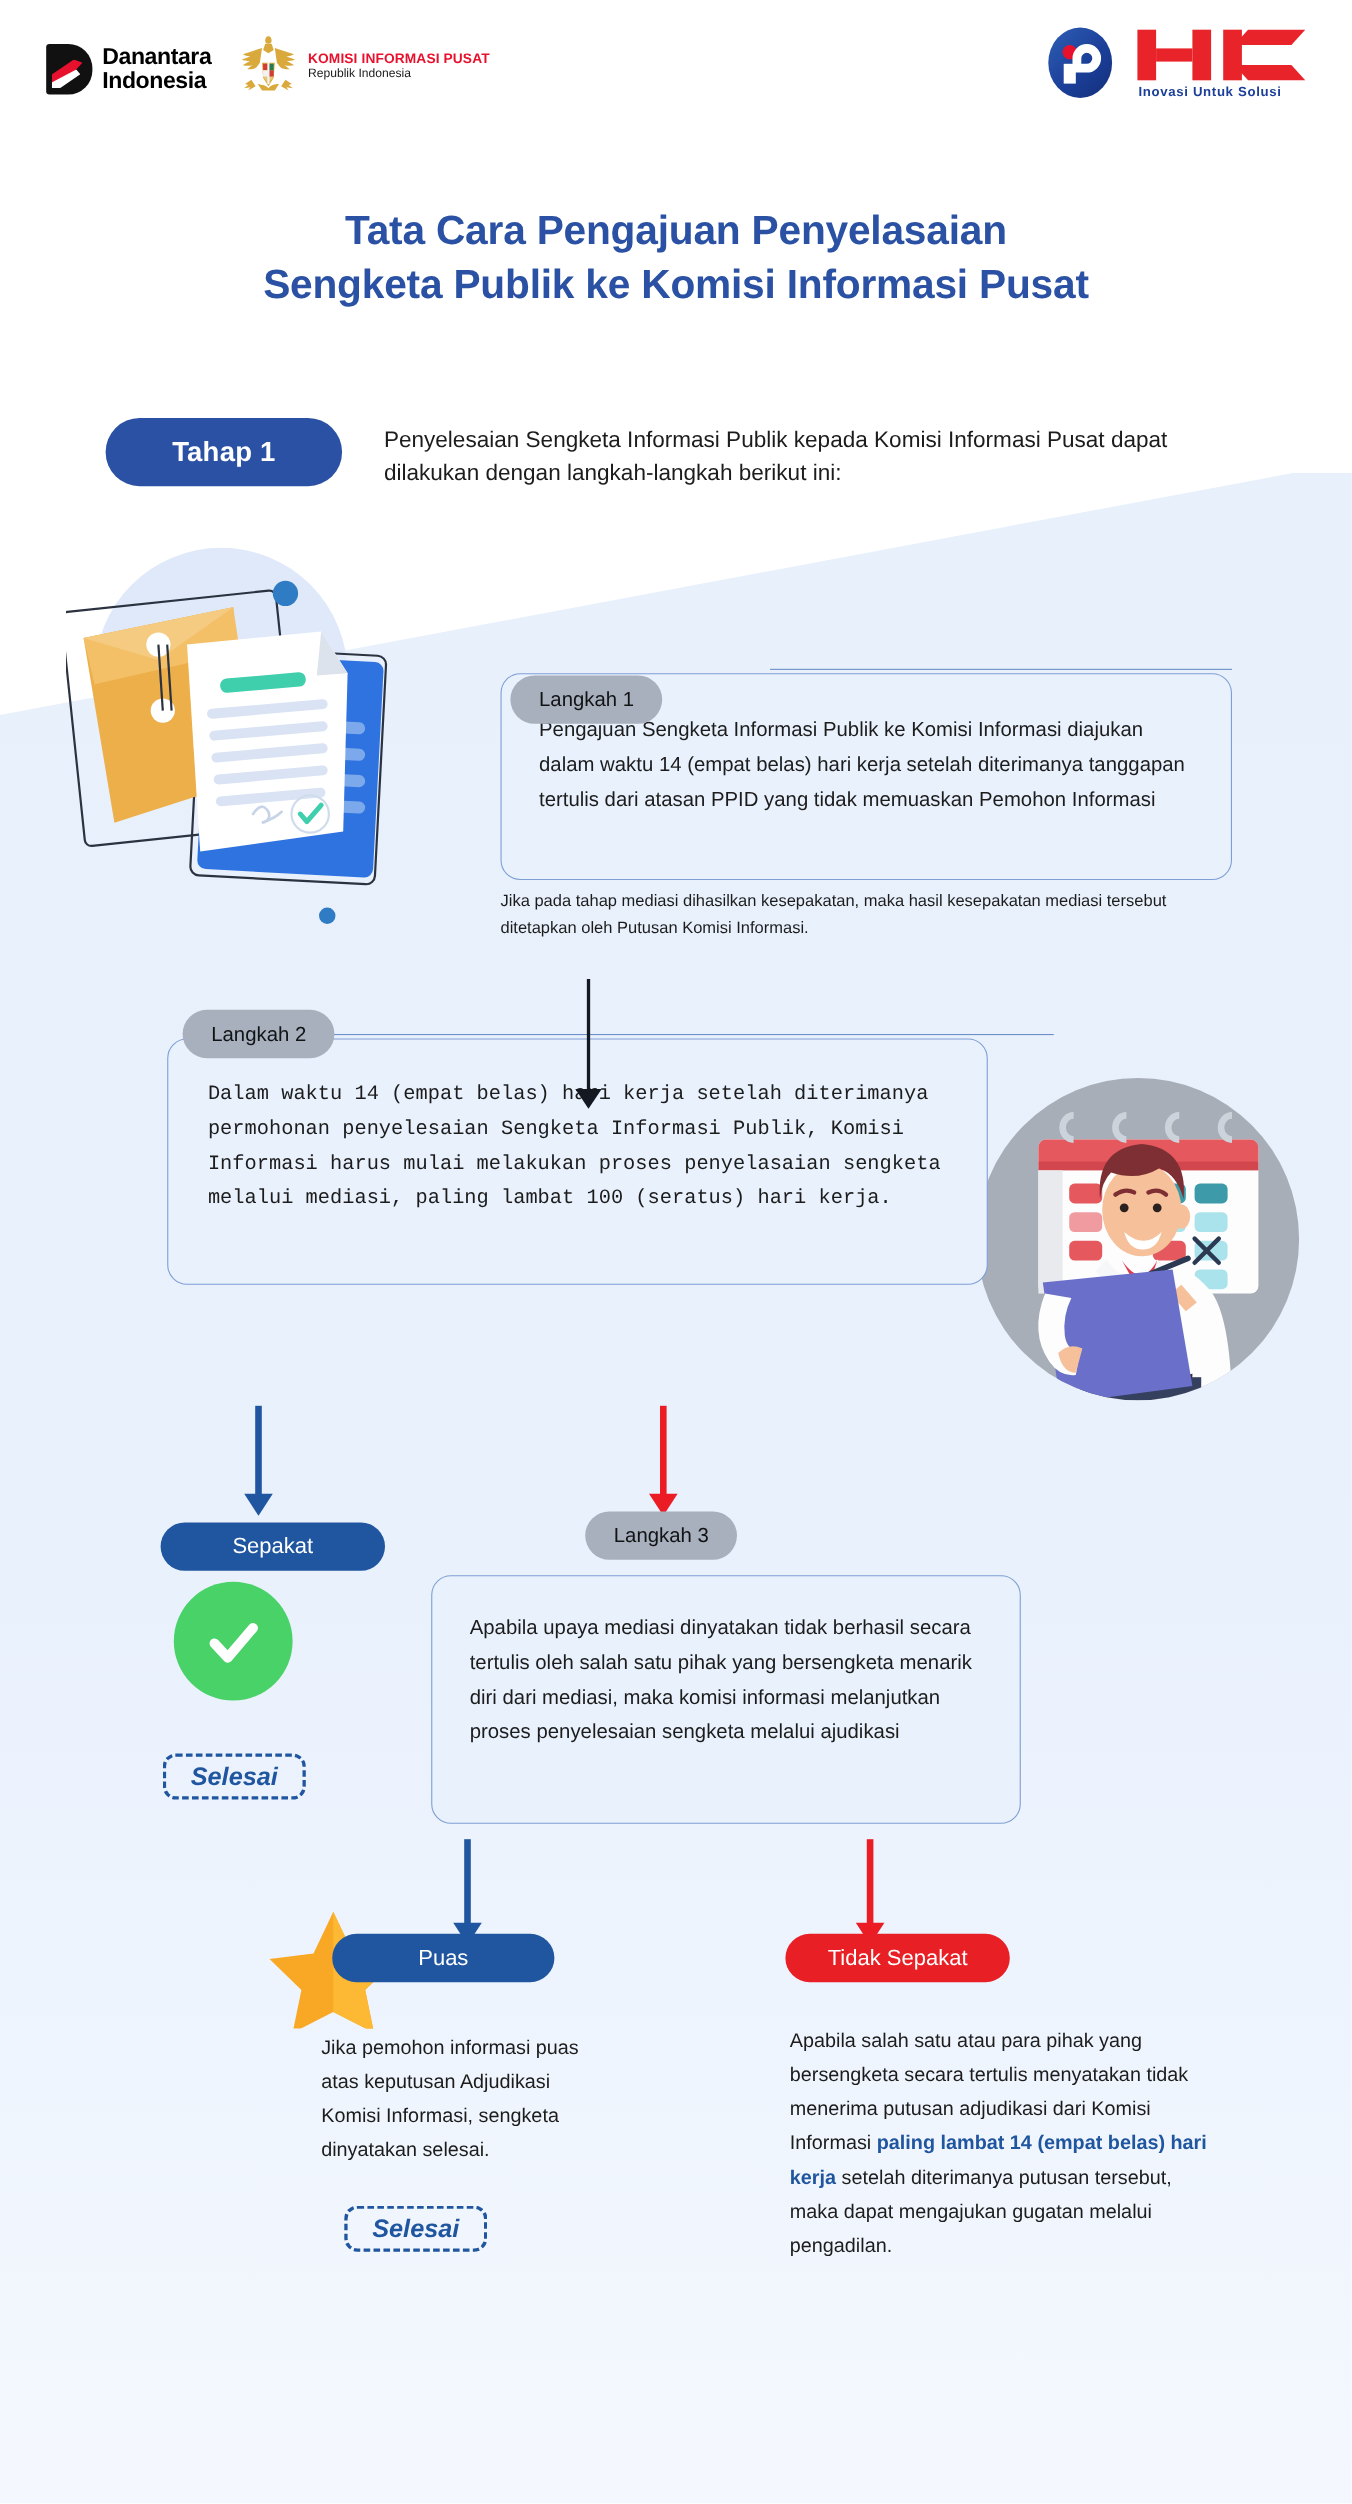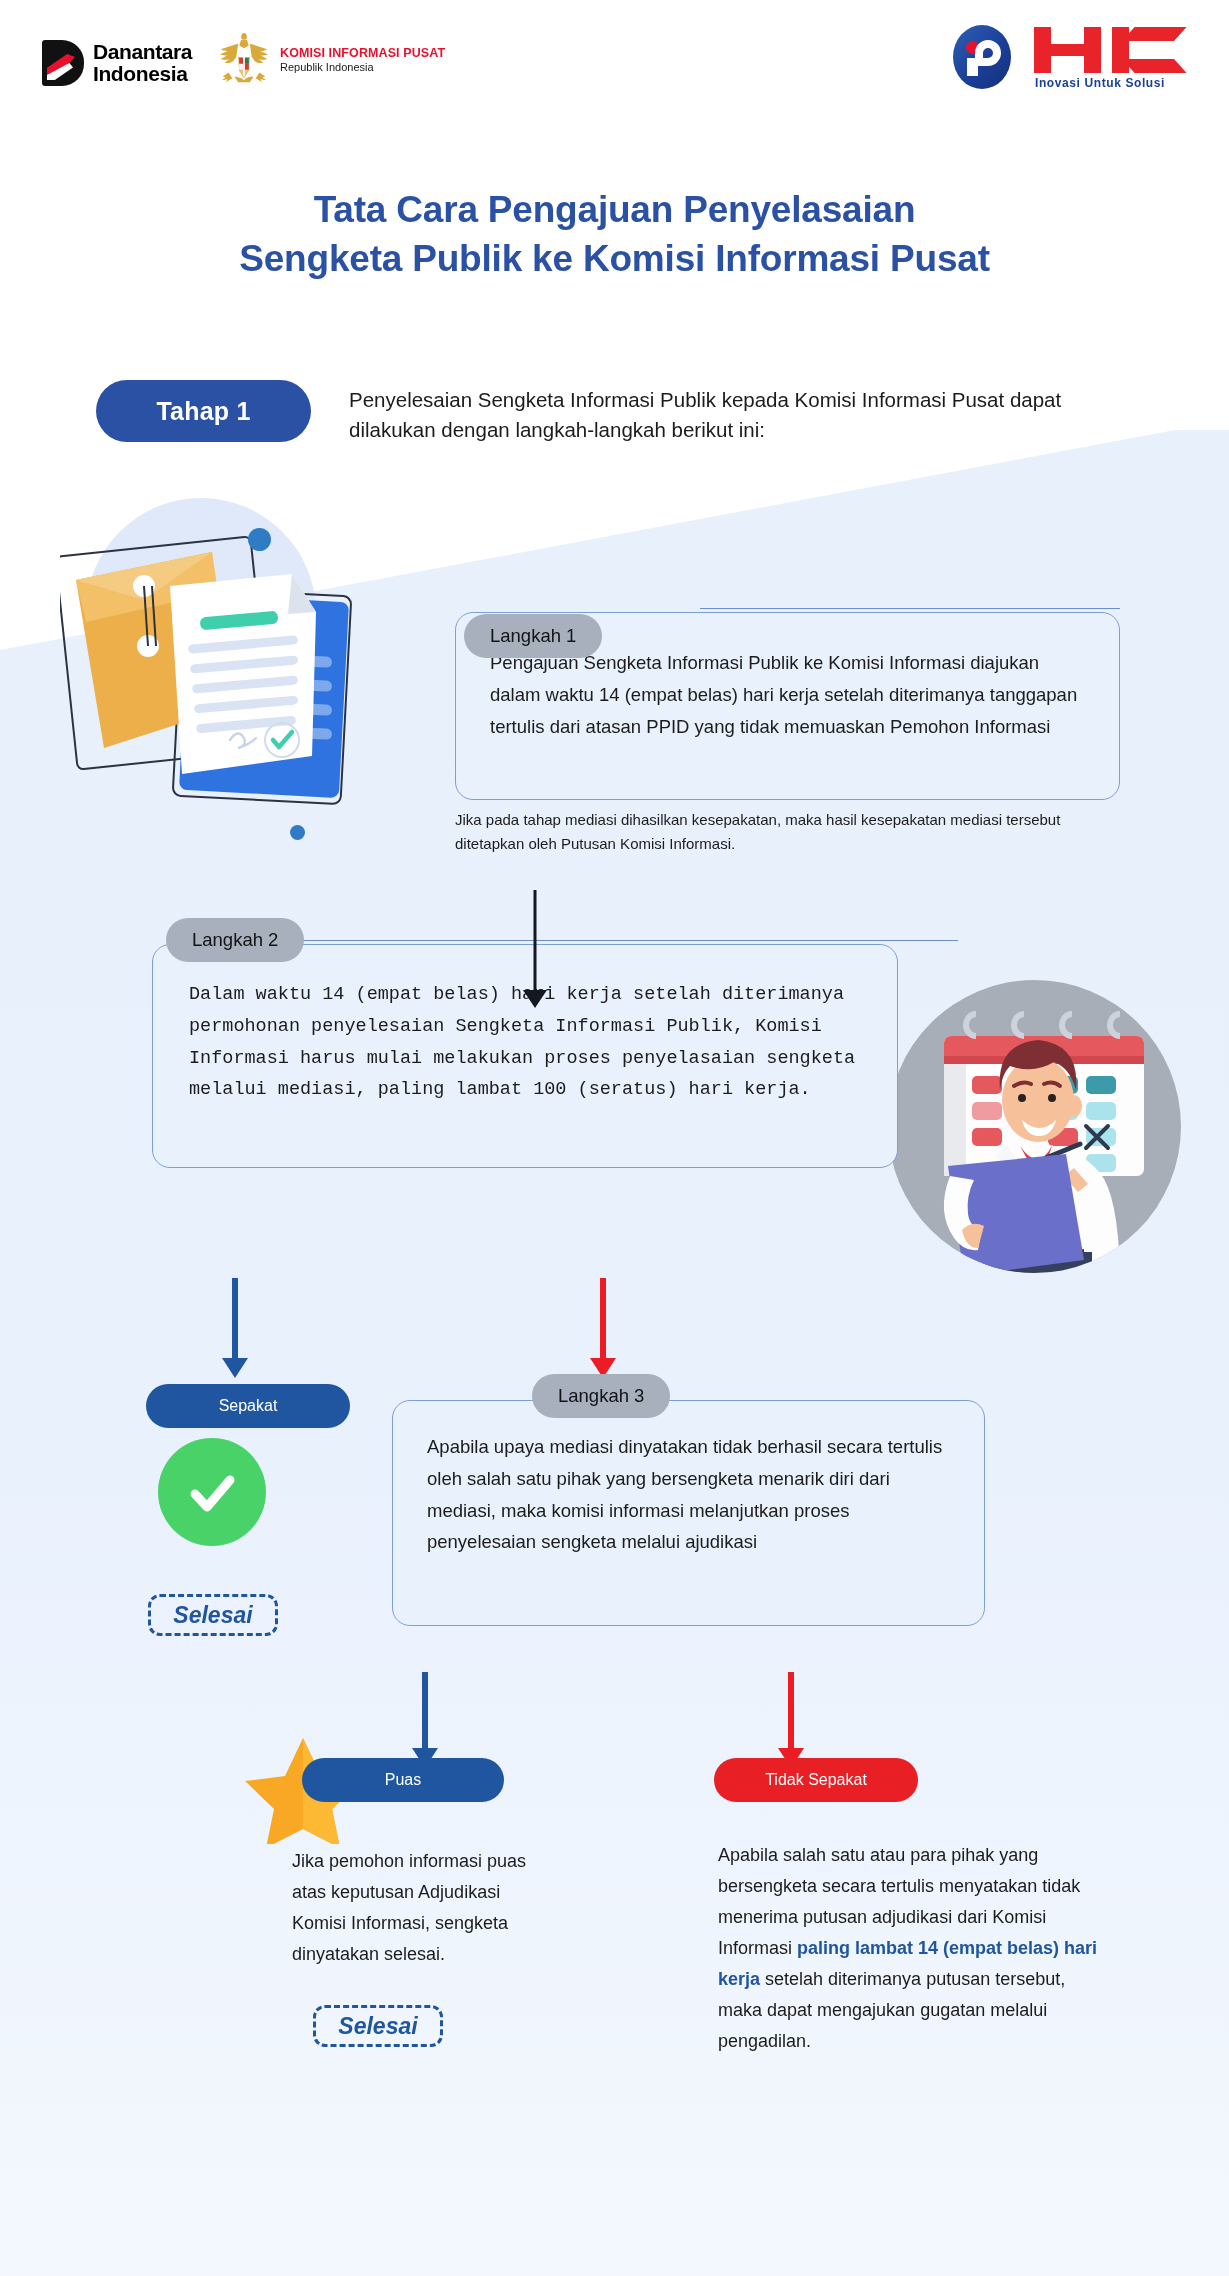--- a/index.html
+++ b/index.html
@@ -156,21 +156,21 @@
   .arrow-blue .head  { border-left: 13px solid transparent; border-right: 13px solid transparent; border-top: 20px solid #20569f; }
 
   .arrow-red .shaft { width: 6px; background: #eb1c24; }
   .arrow-red .head  { border-left: 13px solid transparent; border-right: 13px solid transparent; border-top: 20px solid #eb1c24; }
 
   
   .outcome-badge {
     position: absolute; z-index: 6;
     height: 44px; border-radius: 22px;
     display: flex; align-items: center; justify-content: center;
-    color: #ffffff; font-size: 16px;
+    color: #ffffff; font-size: 20px;
   }
   .ob-blue { background: #20569f; }
   .ob-red  { background: #e81f24; }
 
   .check-circle {
     position: absolute; z-index: 5;
     width: 108px; height: 108px; border-radius: 50%;
     background: #48d268;
     display: flex; align-items: center; justify-content: center;
   }
@@ -407,21 +407,21 @@
 
 <div class="outcome-badge ob-blue" style="left:146px; top:1384px; width:204px;">Sepakat</div>
 <div class="check-circle" style="left:158px; top:1438px;">
   <svg viewBox="0 0 62 62">
     <path d="M14 33 l12 13 l23 -27" stroke="#ffffff" stroke-width="9" fill="none" stroke-linecap="round" stroke-linejoin="round"></path>
   </svg>
 </div>
 <div class="selesai-badge" style="left:148px; top:1594px; width:130px;">Selesai</div>
 
 <div class="step-pill" style="left:532px; top:1374px;">Langkah 3</div>
-<div class="step-card" style="left:392px; top:1400px; width:593px; height:226px;">
+<div class="step-card" style="left:392px; top:1432px; width:536px; height:226px;">
   <p style="padding:30px 34px 0 34px;">Apabila upaya mediasi dinyatakan tidak berhasil secara tertulis oleh salah satu pihak yang bersengketa menarik diri dari mediasi, maka komisi informasi melanjutkan proses penyelesaian sengketa melalui ajudikasi</p>
 </div>
 
 <div class="arrow arrow-blue" style="left:408px; top:1672px; width:34px; height:96px;">
   <div class="shaft" style="height:78px;"></div>
   <div class="head"></div>
 </div>
 <div class="arrow arrow-red" style="left:774px; top:1672px; width:34px; height:96px;">
   <div class="shaft" style="height:78px;"></div>
   <div class="head"></div>

